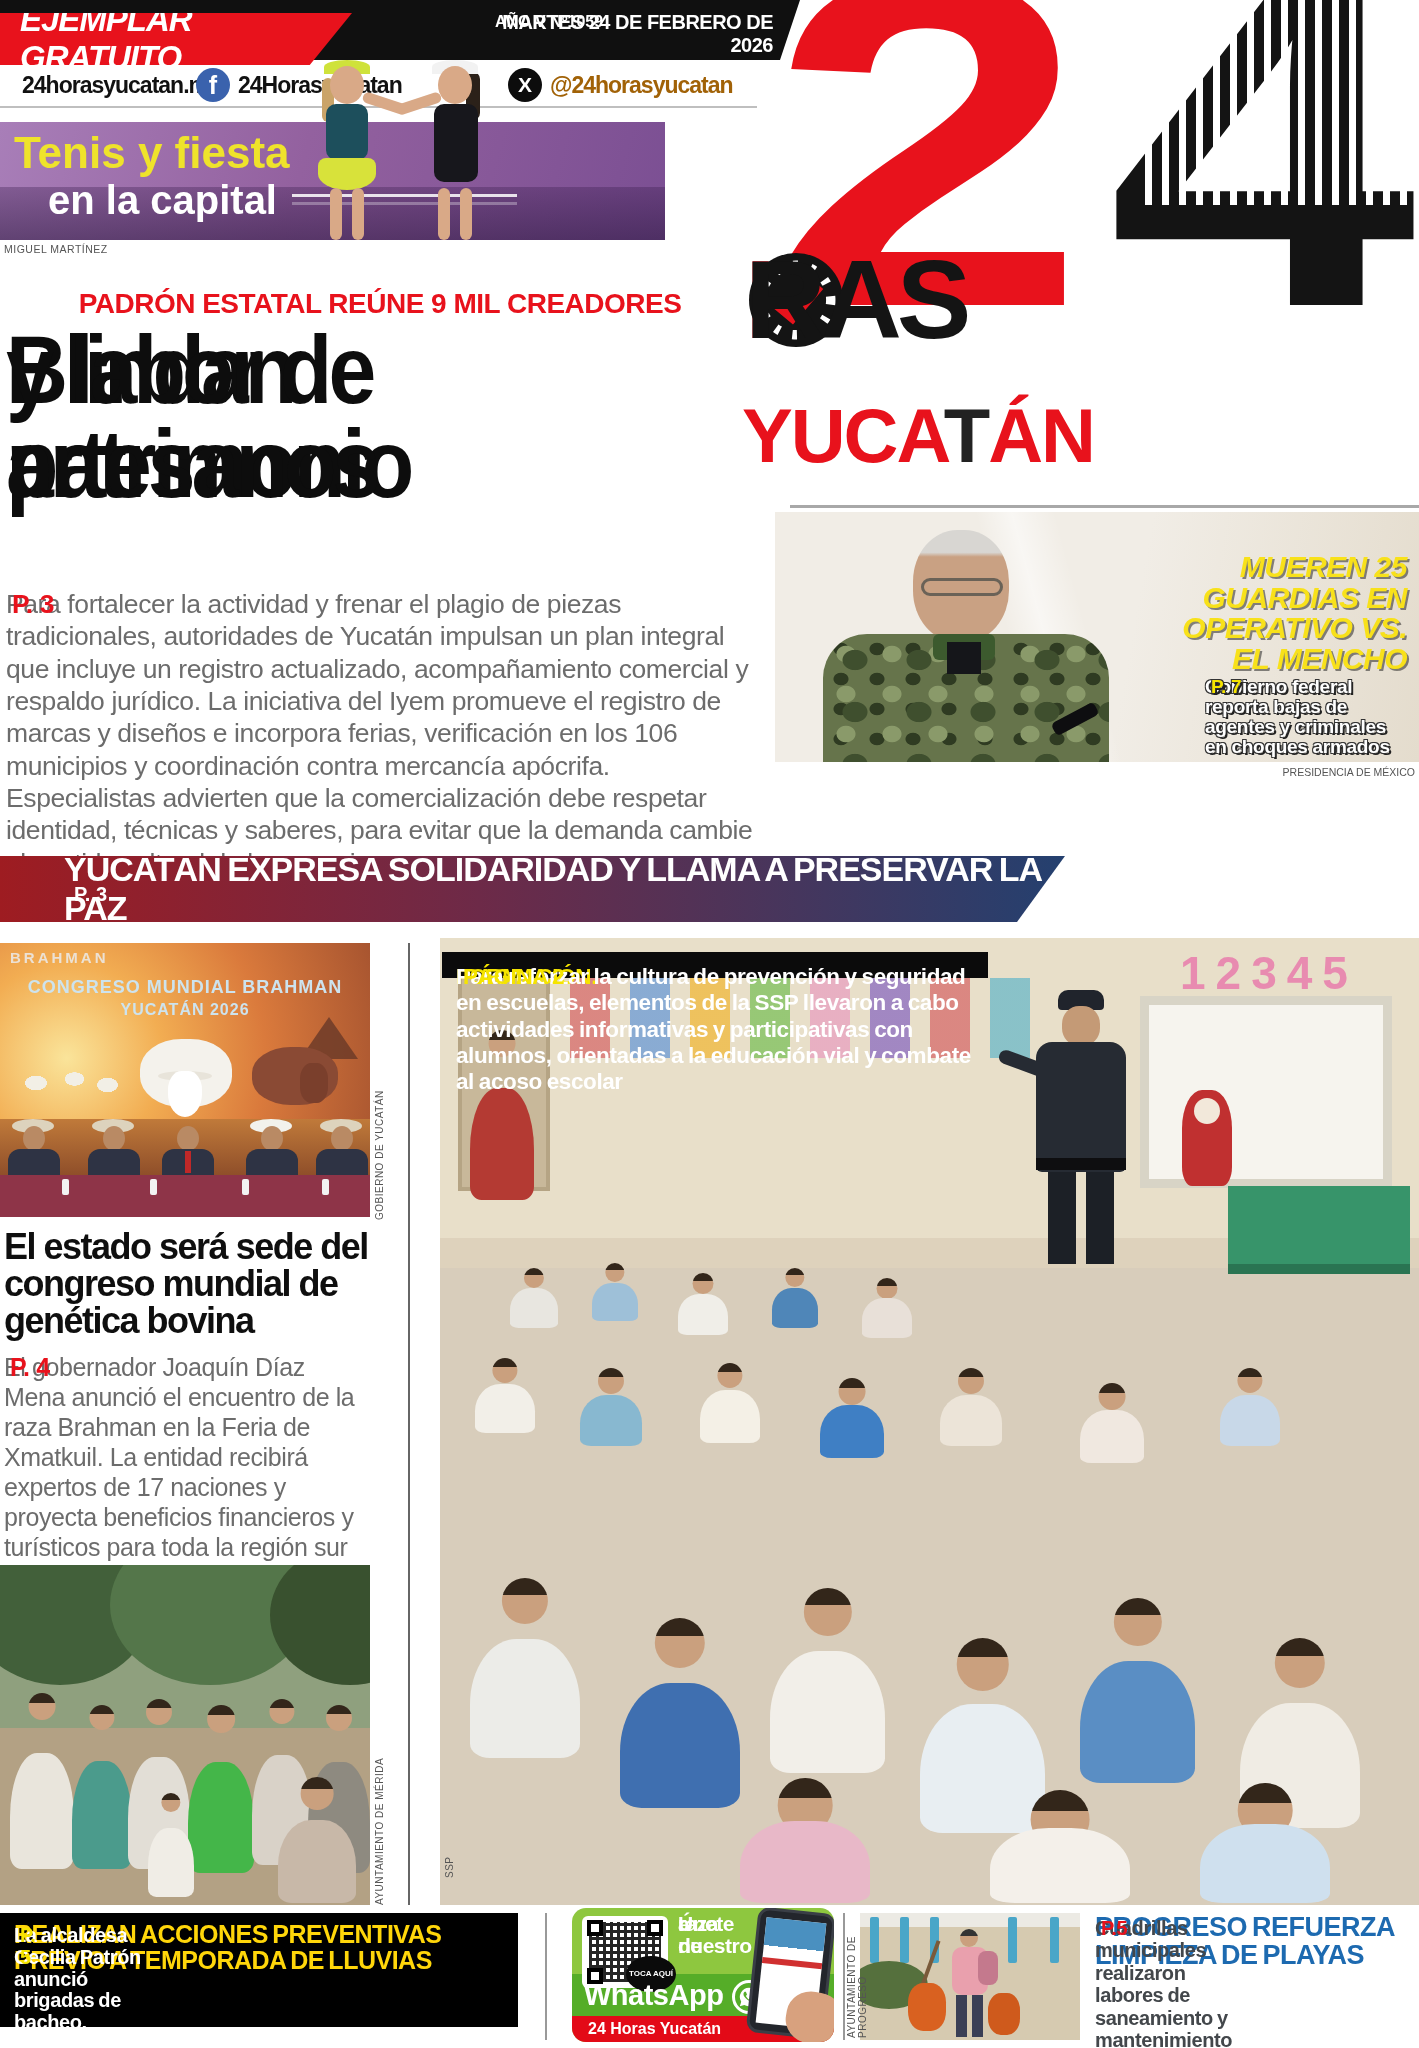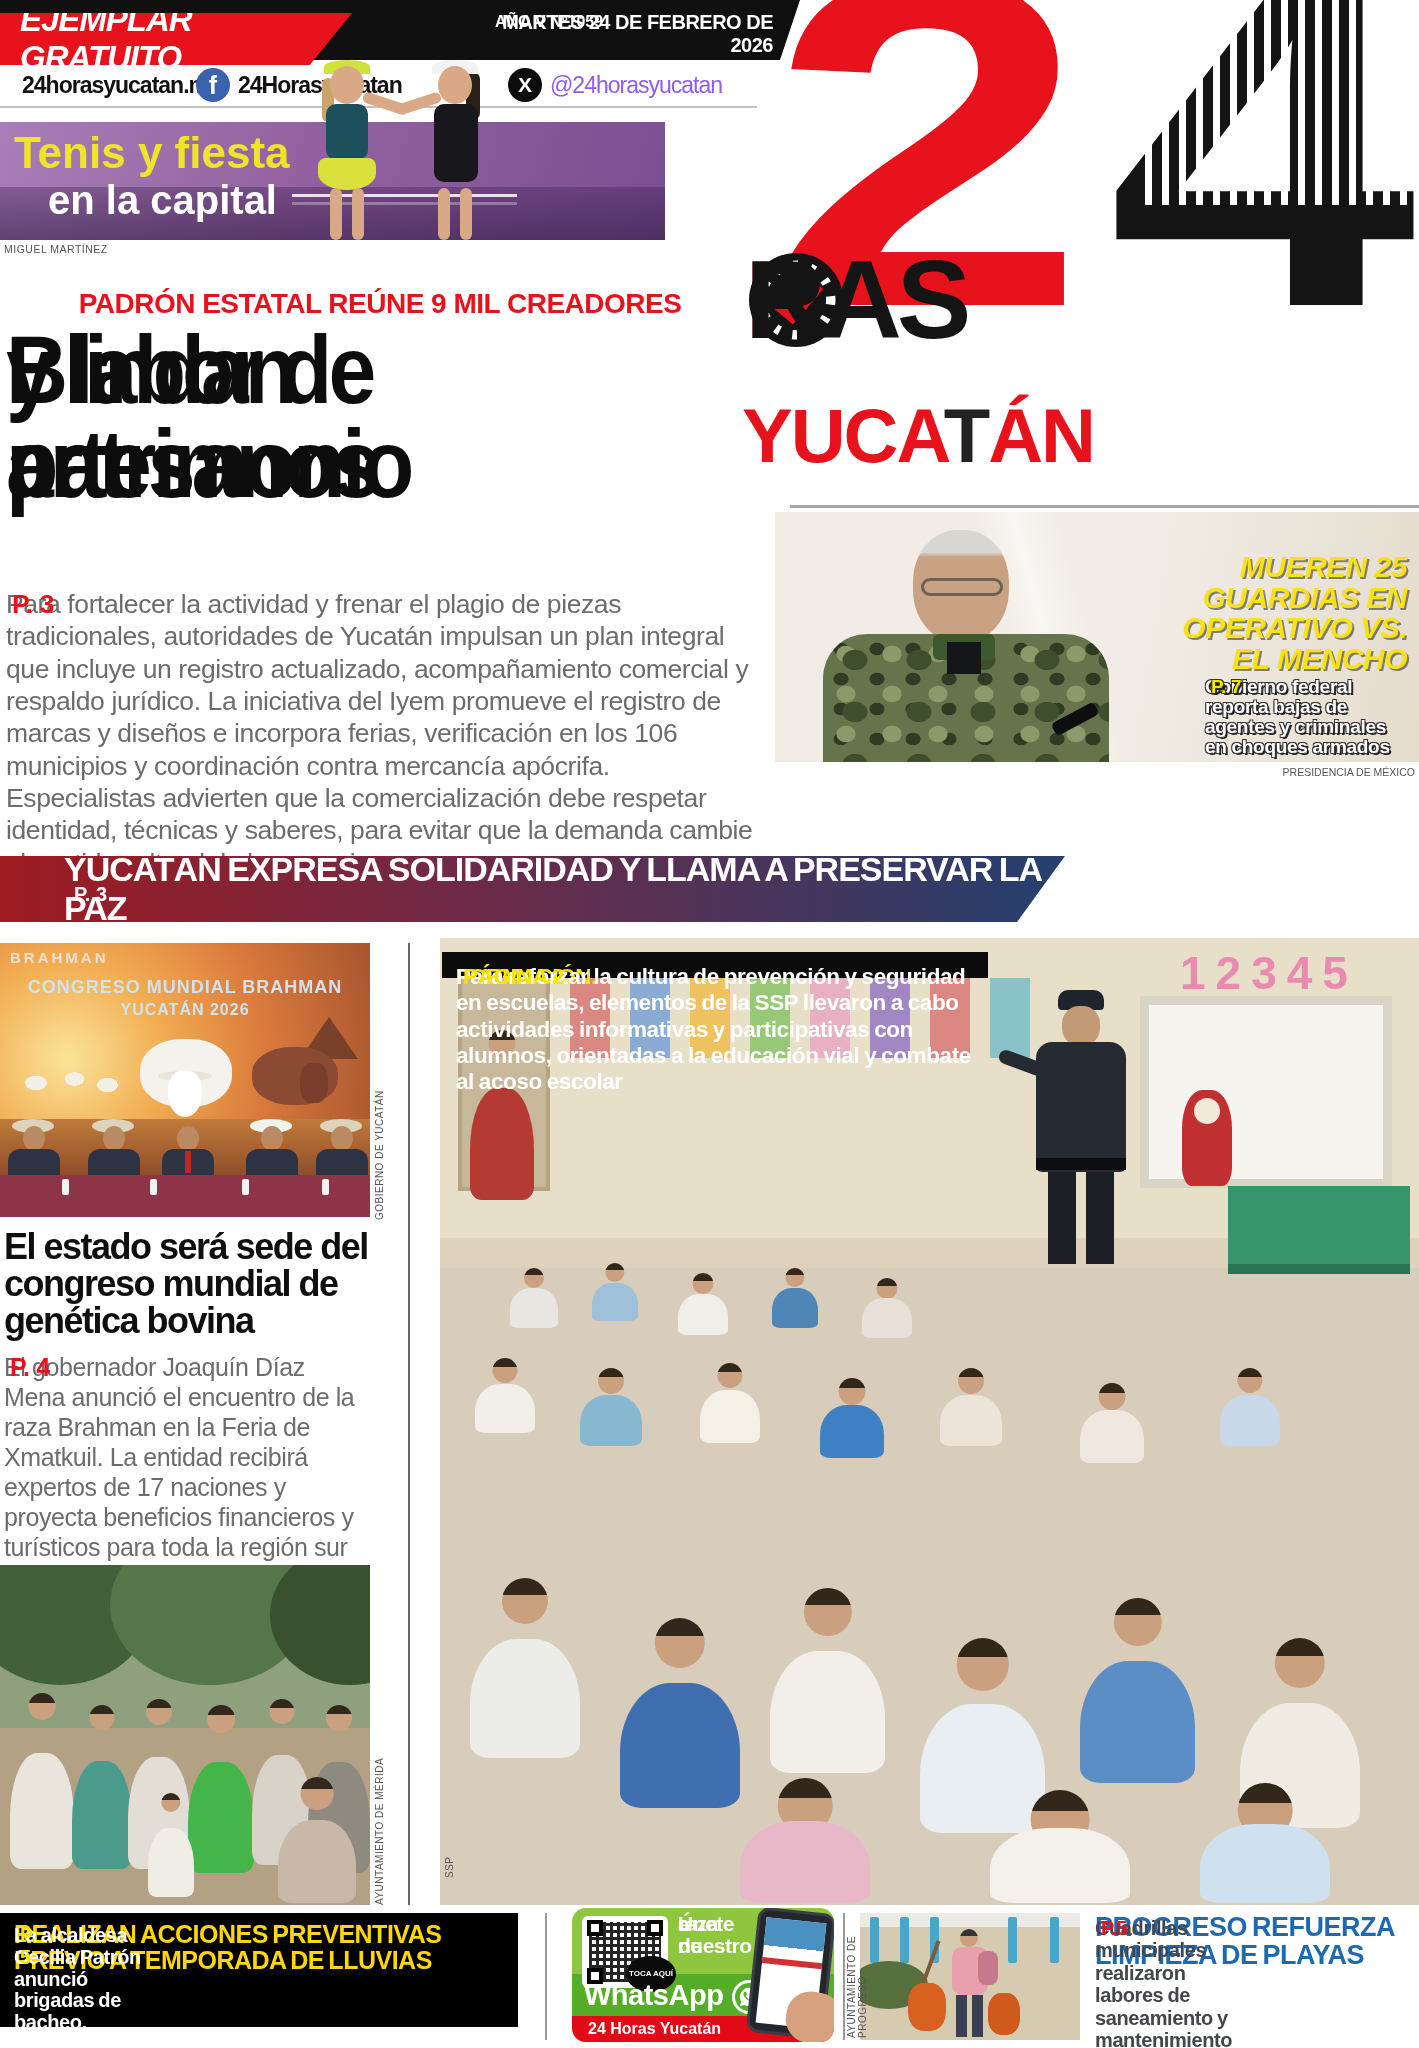--- a/index.html
+++ b/index.html
@@ -17,21 +17,21 @@
                    font-size:33px;letter-spacing:-1px;}
   .date-block{left:495px;top:11px;width:278px;text-align:right;color:#fff;}
   .date-block .d1{position:static;display:block;font-weight:700;font-size:20px;letter-spacing:-0.5px;}
   .date-block .d2{position:static;display:block;font-weight:700;font-size:16px;margin-top:2px;}
   .site{left:22px;top:72px;font-weight:700;font-size:23px;letter-spacing:-1px;color:#111;}
   .fb-ic{left:196px;top:68px;width:34px;height:34px;border-radius:50%;background:#3a62ad;
          color:#fff;font-weight:700;font-size:25px;text-align:center;line-height:34px;}
   .fb-handle{left:238px;top:72px;font-weight:700;font-size:23px;letter-spacing:-1px;color:#111;}
   .x-ic{left:508px;top:68px;width:34px;height:34px;border-radius:50%;background:#0c0c0c;
         color:#fff;font-weight:700;font-size:21px;text-align:center;line-height:34px;}
-  .x-handle{left:550px;top:72px;font-weight:400;font-size:23px;letter-spacing:-1px;color:#8b5cf6;}
+  .x-handle{left:550px;top:72px;font-weight:700;font-size:23px;letter-spacing:-1px;color:#a16207;}
   .mast-line{left:0;top:106px;width:757px;height:2px;background:#bfbfbf;}
 
   
   .n2{left:768px;top:-92px;font-size:470px;line-height:1;font-weight:700;color:#e8121c;
       transform:scaleX(1.22);transform-origin:top left;}
   .n4{left:1108px;top:-92px;font-size:470px;line-height:1;font-weight:700;color:#141414;
       transform:scaleX(1.18);transform-origin:top left;}
   .n4-stripes{left:1135px;top:0;width:284px;height:205px;
       background:repeating-linear-gradient(90deg,transparent 0 10px,#fff 10px 17px);}
   .horas{left:745px;top:250px;height:100px;display:flex;align-items:center;position:absolute;}

